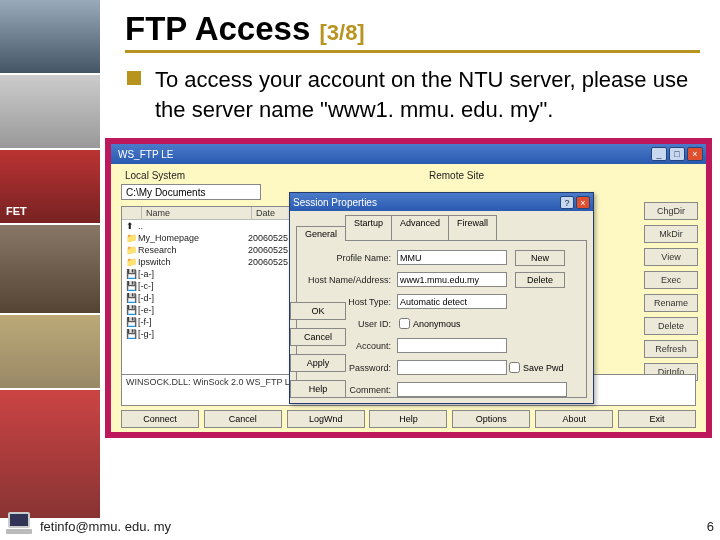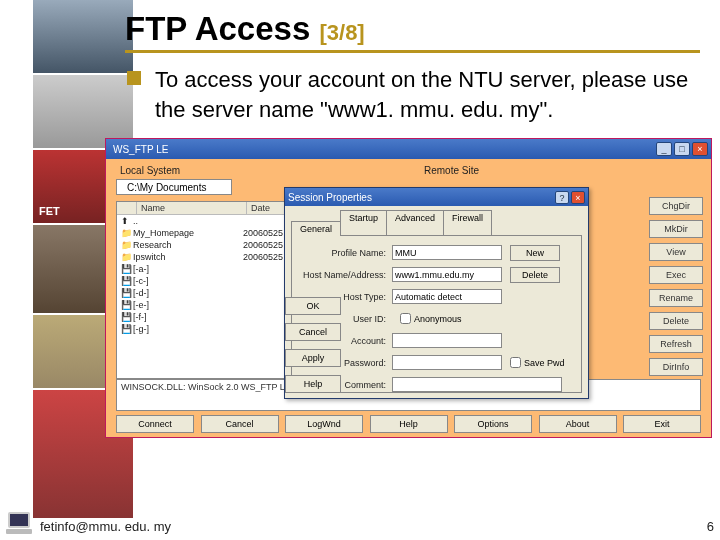--- a/index.html
+++ b/index.html
@@ -1,40 +1,40 @@
 <!DOCTYPE html>
 <html><head>
 <meta charset="utf-8">
 <style>
   * { box-sizing: border-box; margin: 0; padding: 0; }
   body { width: 720px; height: 540px; font-family: Arial, sans-serif; background: #fff; position: relative; overflow: hidden; }
-  .sidebar { position: absolute; left: 0; top: 0; width: 117px; height: 540px; padding-left: 33px; }
+  .sidebar { position: absolute; left: 0; top: 0; width: 117px; height: 540px; }
   .side-img { width: 100px; background: #888; border-bottom: 2px solid #fff; }
   .si1 { height: 75px; background: linear-gradient(#9ab 0%, #678 60%, #456 100%); }
   .si2 { height: 75px; background: linear-gradient(#ccc, #999); }
   .si3 { height: 75px; background: linear-gradient(#b33, #722); display:flex; align-items:flex-end; padding:6px; color:#fff; font-size:11px; font-weight:bold; }
   .si4 { height: 90px; background: linear-gradient(#876, #543); }
   .si5 { height: 75px; background: linear-gradient(#ba7, #986); }
   .si6 { height: 130px; background: linear-gradient(#c44, #833); }
   .main { position: absolute; left: 105px; top: 0; width: 615px; height: 540px; }
   .title-row { padding: 10px 20px 0 20px; }
   .title { font-size: 33px; font-weight: bold; color: #000; border-bottom: 3px solid #b8941e; display: block; padding-bottom: 2px; }
   .title .pager { font-size: 22px; font-weight: bold; color: #b8941e; }
   .body-text { padding: 12px 20px 10px 50px; font-size: 22px; line-height: 1.35; position: relative; }
   .bullet { position: absolute; left: 22px; top: 18px; width: 14px; height: 14px; background: #b8941e; }
-  .screenshot { margin: 4px 8px 0 0; width: 607px; height: 300px; background: #fdba74; border: 1px solid #be185d; position: relative; font-family: Tahoma, sans-serif; font-size: 10px; }
+  .screenshot { margin: 4px 8px 0 0; width: 607px; height: 300px; background: #fef9c3; border: 6px solid #be185d; position: relative; font-family: Tahoma, sans-serif; font-size: 10px; }
   .app-titlebar { height: 20px; background: linear-gradient(#4a7ac9, #2a5ab0); display: flex; align-items: center; justify-content: space-between; padding: 0 3px; color: #fff; }
   .app-titlebar .t { font-size: 10px; padding-left: 4px; }
   .win-btns { display: flex; gap: 2px; }
   .win-btn { width: 16px; height: 14px; background: #c8d8f0; border: 1px solid #23457a; border-radius: 2px; font-size: 9px; text-align: center; line-height: 12px; color: #234; }
   .win-btn.cl { background: #e05030; color: #fff; }
   .panel-labels { position: absolute; top: 26px; left: 14px; font-size: 10px; color: #222; }
   .panel-labels.r { left: 318px; }
   .path-row { position: absolute; top: 40px; left: 10px; display:flex; align-items:center; }
-  .path-input { width: 116px; height: 16px; border: 1px solid #888; background: #fff; padding: 0 10px; font-size: 10px; }
+  .path-input { width: 140px; height: 16px; border: 1px solid #888; background: #fff; padding: 0 4px; font-size: 10px; }
   .file-pane { position: absolute; top: 62px; left: 10px; width: 230px; height: 178px; background: #fff; border: 1px solid #888; }
   .file-hdr { display: flex; background: #ece9d8; border-bottom: 1px solid #bbb; }
   .file-hdr span { border-right: 1px solid #bbb; padding: 1px 4px; font-size: 9px; color: #333; }
   .file-row { display: flex; padding: 1px 4px; font-size: 9px; color: #222; }
   .fr-ico { width: 12px; display: inline-block; }
   .fr-name { width: 110px; }
   .fr-date { width: 70px; }
   .right-btns { position: absolute; top: 58px; right: 8px; width: 54px; display: flex; flex-direction: column; gap: 5px; }
   .rbtn { height: 18px; background: #ece9d8; border: 1px solid #888; font-size: 9px; text-align: center; line-height: 16px; color: #333; }
   .bottom-row { position: absolute; bottom: 26px; left: 10px; right: 10px; height: 32px; background: #fff; border: 1px solid #888; font-size: 9px; padding: 2px 4px; color: #333; line-height: 1.3; overflow:hidden; }
@@ -44,21 +44,21 @@
   .dlg-titlebar { height: 18px; background: linear-gradient(#4a7ac9, #2a5ab0); display: flex; align-items: center; justify-content: space-between; padding: 0 3px; color: #fff; font-size: 10px; }
   .dlg-titlebar .win-btn { width: 14px; height: 13px; }
   .tabs { display: flex; padding: 4px 6px 0 6px; gap: 0; }
   .tab { padding: 2px 8px; font-size: 9px; background: #ece9d8; border: 1px solid #888; border-bottom: none; margin-right: -1px; position: relative; }
   .tab.active { background: #ece9d8; z-index: 2; top: 1px; margin-top: 10px; }
   .tab-body { margin: 0 6px 6px 6px; border: 1px solid #888; height: 158px; padding: 8px 8px; position: relative; background: #ece9d8; }
   .form-row { display: flex; align-items: center; margin-bottom: 5px; height: 17px; }
   .form-row label { width: 92px; font-size: 9px; text-align: right; padding-right: 6px; color: #222; }
   .form-row input.txt, .form-row select { width: 110px; height: 15px; border: 1px solid #888; background: #fff; font-size: 9px; padding: 0 2px; }
   .form-row .side-btn { margin-left: 8px; width: 50px; height: 16px; background: #ece9d8; border: 1px solid #888; font-size: 9px; text-align: center; line-height: 14px; }
-  .chk { display: flex; align-items: center; font-size: 9px; margin-left: 8px; gap: 3px; }
+  .chk { display: flex; align-items: center; font-size: 9px; margin-left: 2px; gap: 3px; }
   .chk input { width: 11px; height: 11px; }
   .dlg-btns { position: absolute; bottom: 5px; left: 0; right: 0; display: flex; justify-content: space-between; gap: 8px; flex-direction: column; }
   .dbtn { width: 56px; height: 18px; background: #ece9d8; border: 1px solid #888; font-size: 9px; text-align: center; line-height: 16px; }
   .footer { position: absolute; bottom: 6px; left: 40px; font-size: 13px; color: #222; text-align: right; }
   .pagenum { position: absolute; bottom: 6px; right: 6px; font-size: 13px; color: #222; }
   .pc-icon { position: absolute; bottom: 2px; left: 4px; width: 30px; height: 26px; }
   .pc-icon .mon { width: 22px; height: 16px; background: #335; border: 2px solid #ccc; border-radius: 2px; margin: 0 auto; }
   .pc-icon .base { width: 26px; height: 5px; background: #bbb; margin: 1px auto 0; border-radius: 1px; }
 </style>
 </head>

